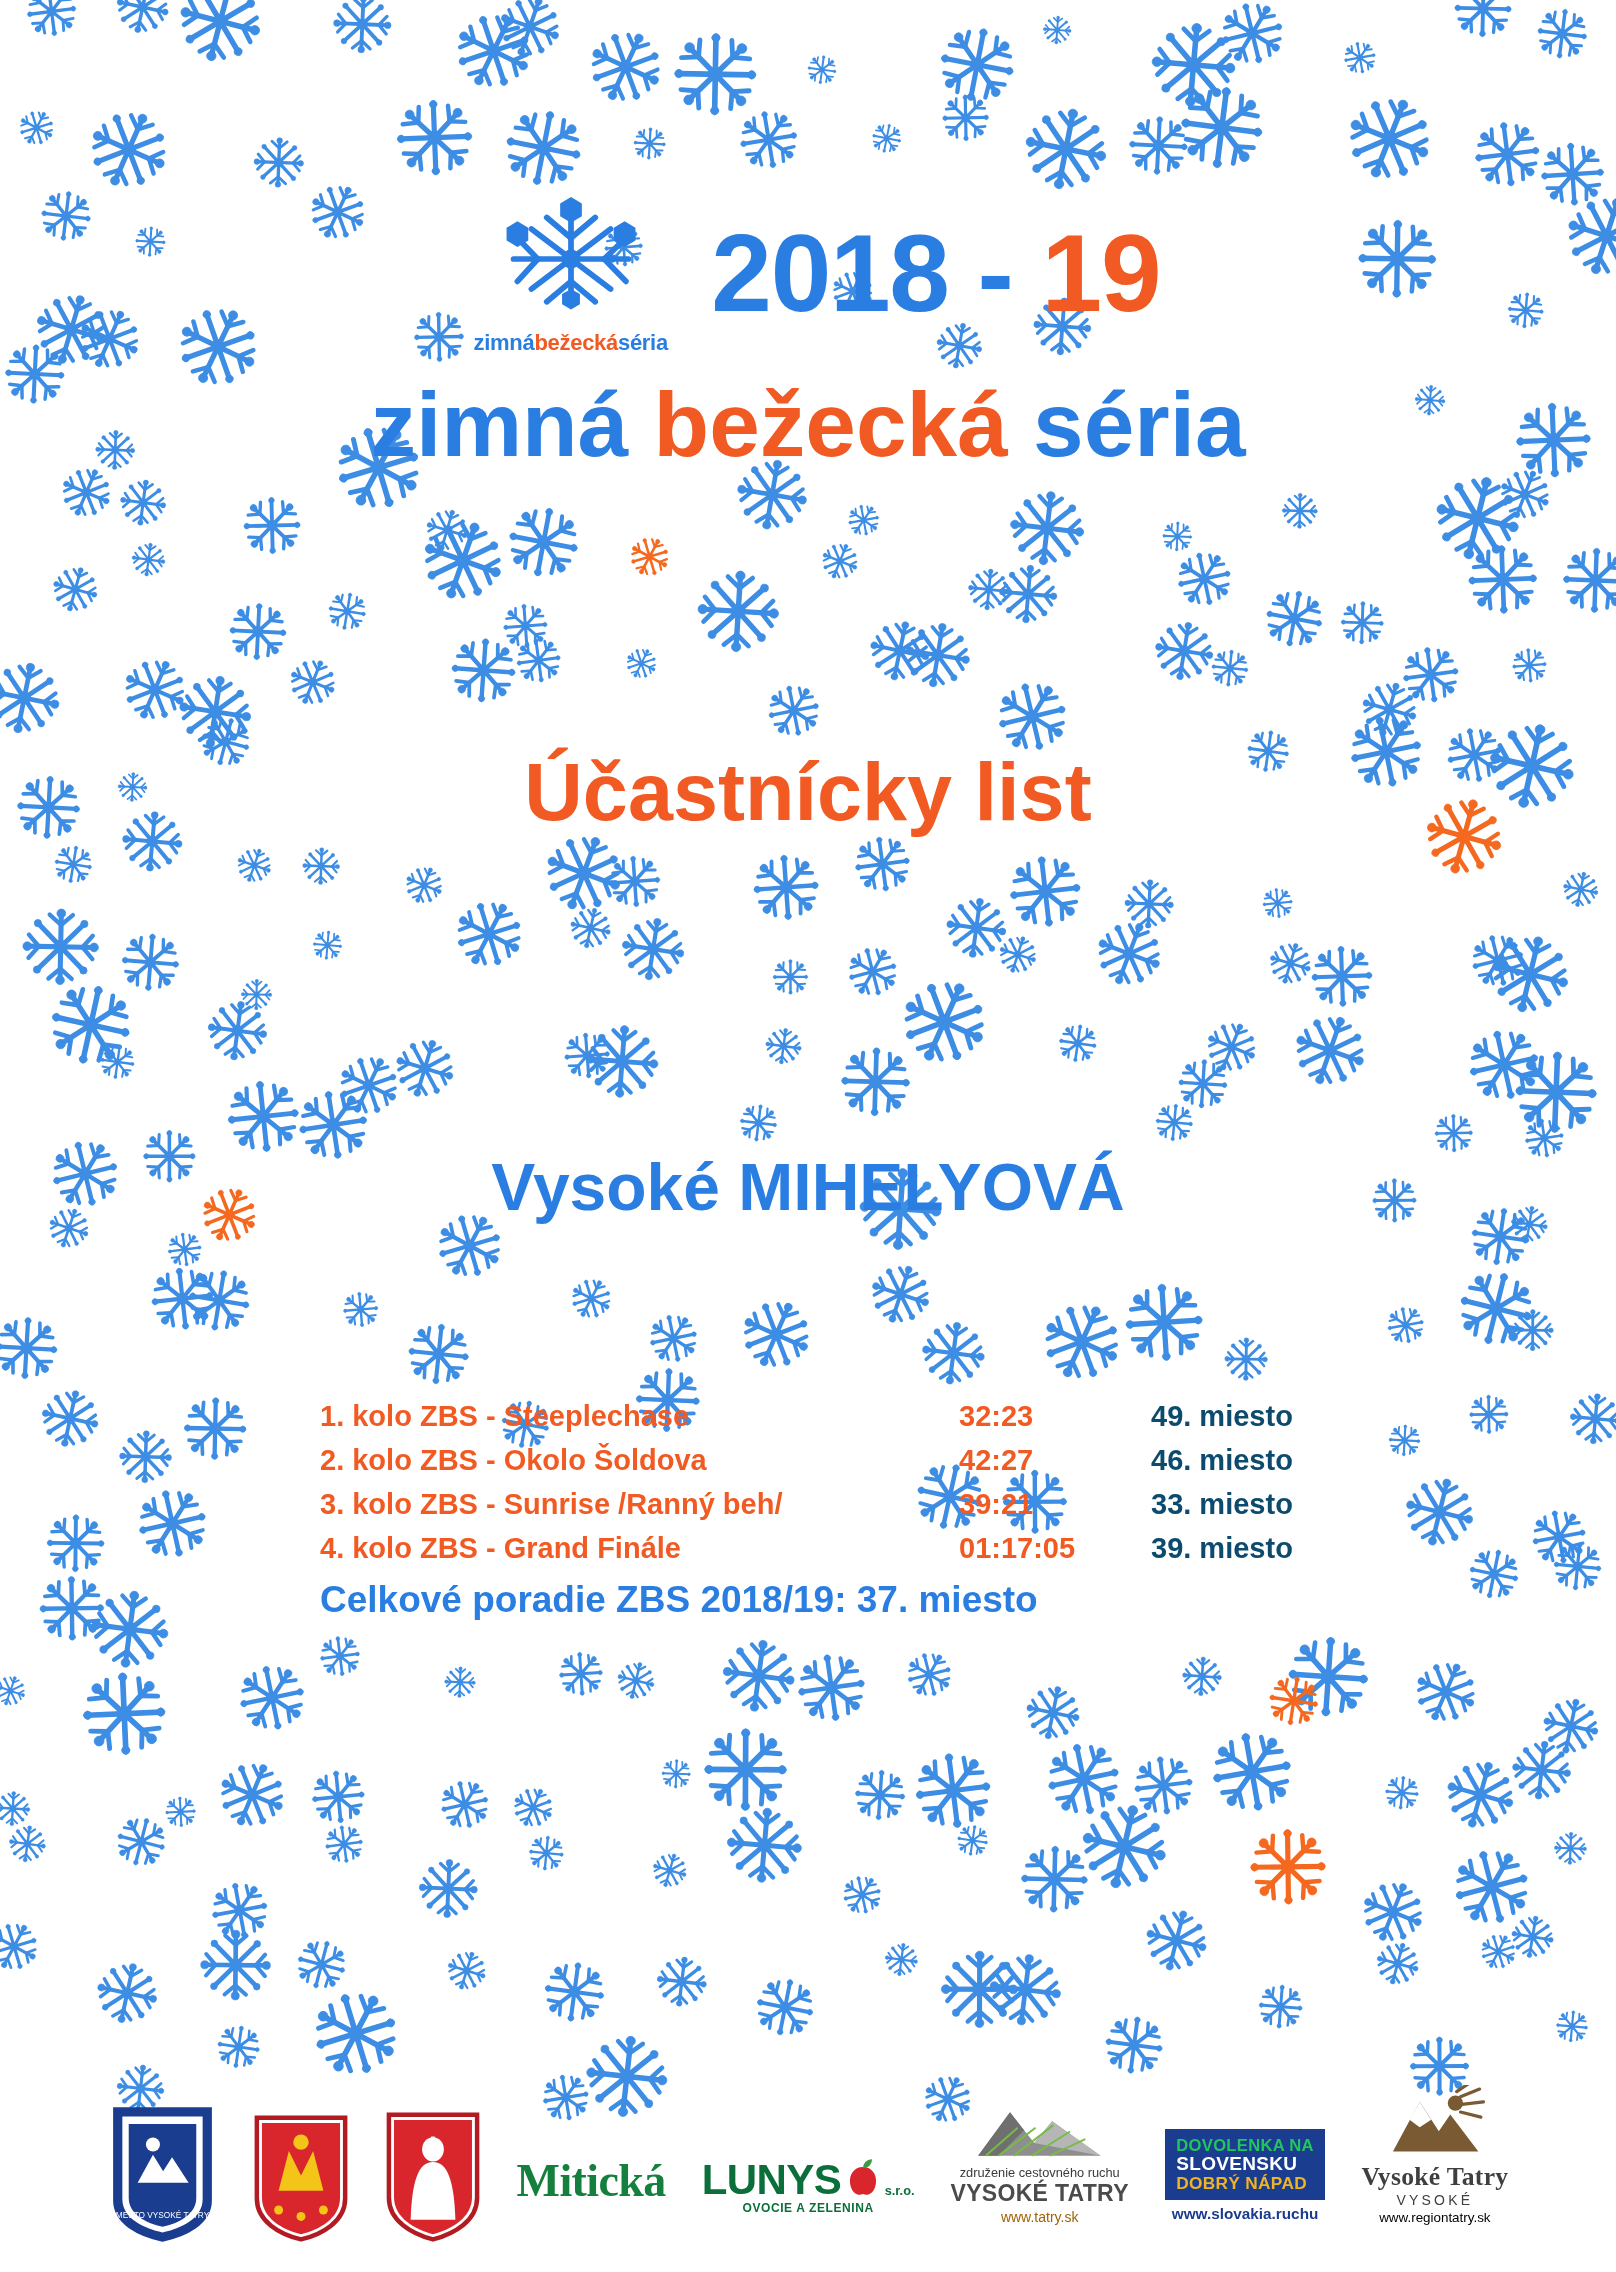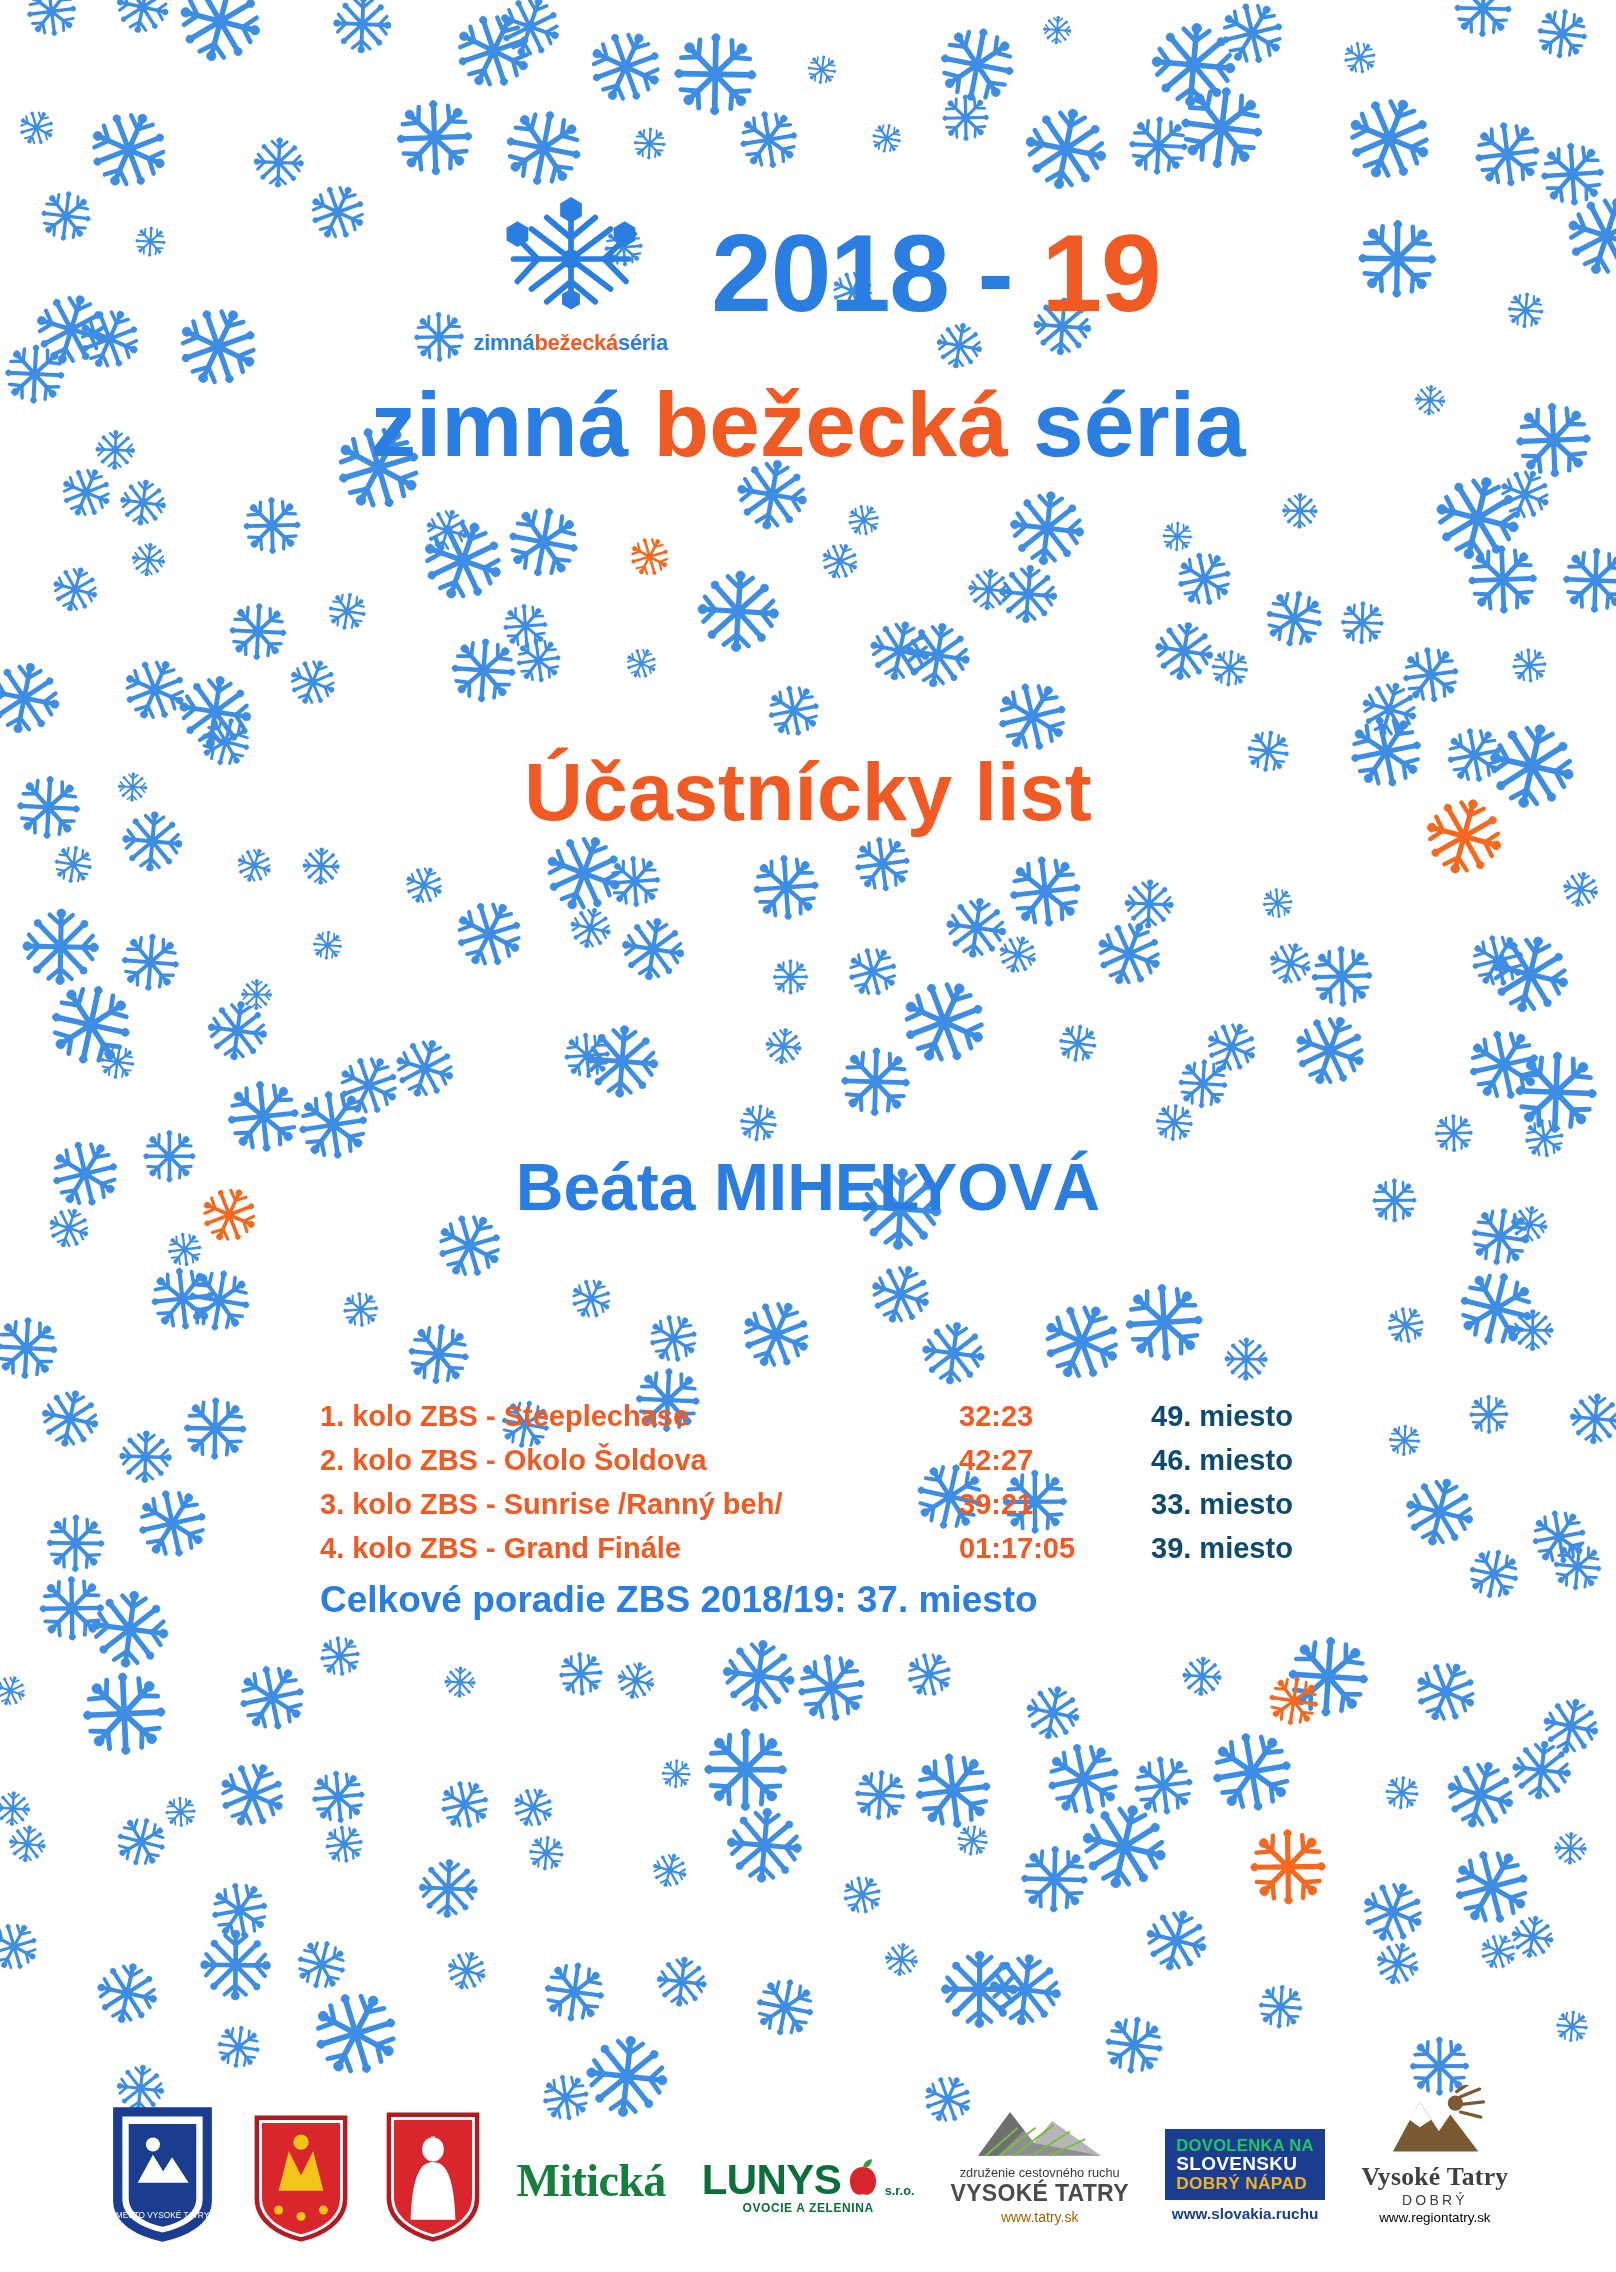--- a/index.html
+++ b/index.html
@@ -643,21 +643,21 @@
         </svg>
         <div class="logo-caption"><span class="b">zimná</span><span class="o">bežecká</span><span class="b">séria</span></div>
       </div>
       <div class="year-title"><span class="b">2018</span><span class="b"> - </span><span class="o">19</span></div>
     </div>
 
     <div class="series-title"><span class="b">zimná </span><span class="o">bežecká </span><span class="b">séria</span></div>
 
     <div class="doc-title">Účastnícky list</div>
 
-    <div class="athlete-name">Beáta MIHELYOVÁ</div>
+    <div class="athlete-name">Vysoké MIHELYOVÁ</div>
 
     <div class="results">
       <div class="results-row">
         <div class="col-race">1. kolo ZBS - Steeplechase</div>
         <div class="col-time">32:23</div>
         <div class="col-place">49. miesto</div>
       </div>
       <div class="results-row">
         <div class="col-race">2. kolo ZBS - Okolo Šoldova</div>
         <div class="col-time">42:27</div>
@@ -766,21 +766,21 @@
             <path d="M56 26 L74 54 L56 66 L40 54 Z" fill="#ffffff"></path>
             <g stroke="#7a5a33" stroke-width="5" stroke-linecap="round">
               <line x1="120" y1="18" x2="150" y2="6"></line>
               <line x1="122" y1="30" x2="156" y2="26"></line>
               <line x1="120" y1="42" x2="152" y2="50"></line>
               <line x1="114" y1="10" x2="132" y2="-2"></line>
             </g>
             <circle cx="112" cy="28" r="12" fill="#7a5a33"></circle>
           </svg>
           <div class="vt-main">Vysoké Tatry</div>
-          <div class="vt-sub">DOBRÝ</div>
+          <div class="vt-sub">VYSOKÉ</div>
           <div class="vt-url">www.regiontatry.sk</div>
         </div>
       </div>
 
     </div>
 
   </div>
 </div>
 
 

